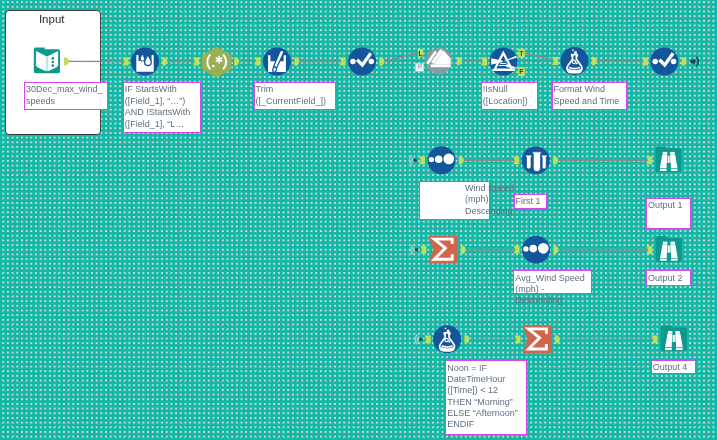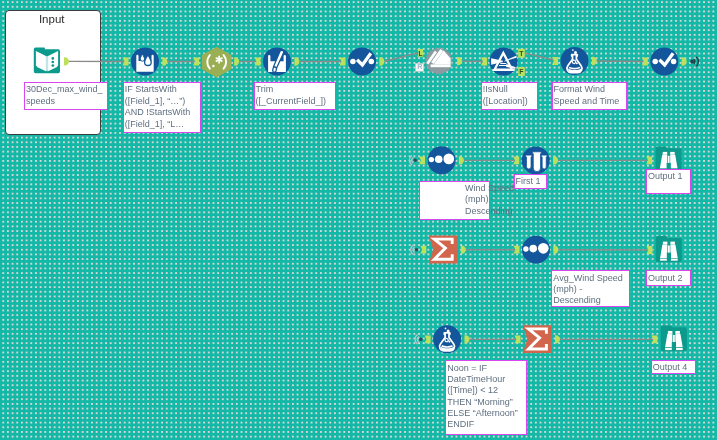--- a/index.html
+++ b/index.html
@@ -243,23 +243,23 @@
 ([Field_1], “L…</div>
       <div class="lbl" style="left: 253.6px; top: 82.1px; width: 82.8px; height: 27.9px;">Trim
 ([_CurrentField_])</div>
       <div class="lbl" style="left: 480.7px; top: 82.1px; width: 56.9px; height: 28.1px;">!IsNull
 ([Location])</div>
       <div class="lbl" style="left: 551.6px; top: 82px; width: 75.5px; height: 28px;">Format Wind
 Speed and Time</div>
       <div class="lbl" style="left: 419.1px; top: 180.5px; width: 71px; height: 39.9px; padding-left: 45px;">Wind Speed
 (mph) -
 Descending</div>
-      <div class="lbl" style="left: 513.6px; top: 174px; width: 33.4px; height: 15.4px;">First 1</div>
-      <div class="lbl" style="left: 645.9px; top: 169px; width: 45px; height: 25px;">Output 1</div>
-      <div class="lbl" style="left: 513.3px; top: 270.3px; width: 79px; height: 37px; margin-left: 38px;">Avg_Wind Speed
+      <div class="lbl" style="left: 513.6px; top: 194px; width: 33.4px; height: 15.4px;">First 1</div>
+      <div class="lbl" style="left: 645.9px; top: 198px; width: 45px; height: 31px;">Output 1</div>
+      <div class="lbl" style="left: 513.3px; top: 270.3px; width: 79px; height: 24px;">Avg_Wind Speed
 (mph) -
 Descending</div>
       <div class="lbl" style="left: 645.9px; top: 270.2px; width: 45px; height: 15.5px;">Output 2</div>
       <div class="lbl" style="left: 424.2px; top: 360.3px; width: 81.5px; height: 74.9px; margin-left: 21px;">Noon = IF
 DateTimeHour
 ([Time]) &lt; 12
 THEN “Morning”
 ELSE “Afternoon”
 ENDIF</div>
       <div class="lbl" style="left: 650.7px; top: 359.8px; width: 45.7px; height: 14.4px;">Output 4</div>

